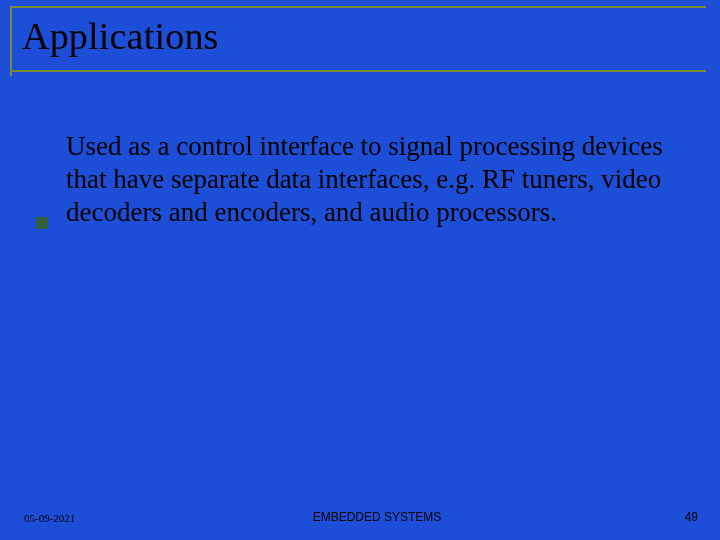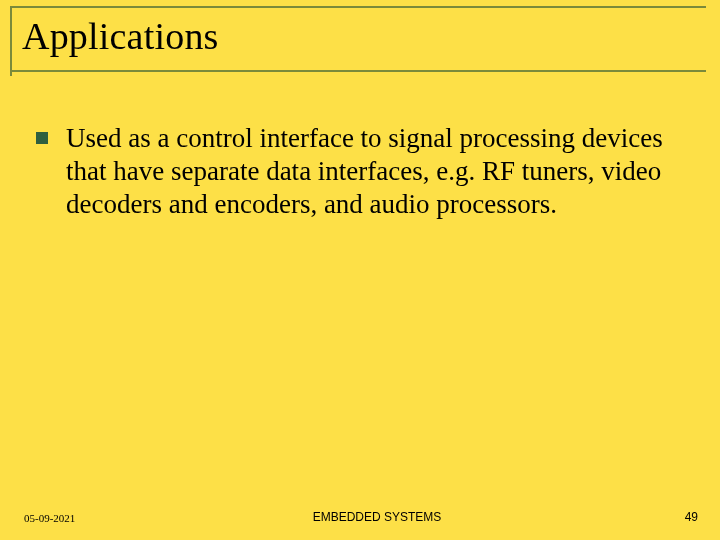--- a/index.html
+++ b/index.html
@@ -1,21 +1,21 @@
 <!DOCTYPE html>
 <html><head>
 <meta charset="utf-8">
 <style>
   * { margin: 0; padding: 0; box-sizing: border-box; }
   html, body { width: 720px; height: 540px; background: #ffffff; font-family: "Times New Roman", Times, serif; color: #000; }
   .slide {
     position: relative;
     width: 720px;
     height: 540px;
-    background: #fde047;
+    background: #1d4ed8;
   }
   .rule-top {
     position: absolute;
     left: 10px;
     right: 14px;
     top: 6px;
     height: 2px;
     background: #7b8a3a;
   }
   .rule-left {
@@ -44,21 +44,22 @@
     background: #7b8a3a;
   }
   .body {
     position: absolute;
     left: 36px;
     right: 34px;
     top: 122px;
   }
   .bullet-row {
     display: flex;
-    align-items: flex-start;
+    align-items: flex-end;
+    margin-top: 8px;
   }
   .bullet-icon {
     width: 12px;
     height: 12px;
     background: #2f5f3f;
     margin-top: 10px;
     margin-right: 18px;
     flex: 0 0 auto;
   }
   .bullet-text {

